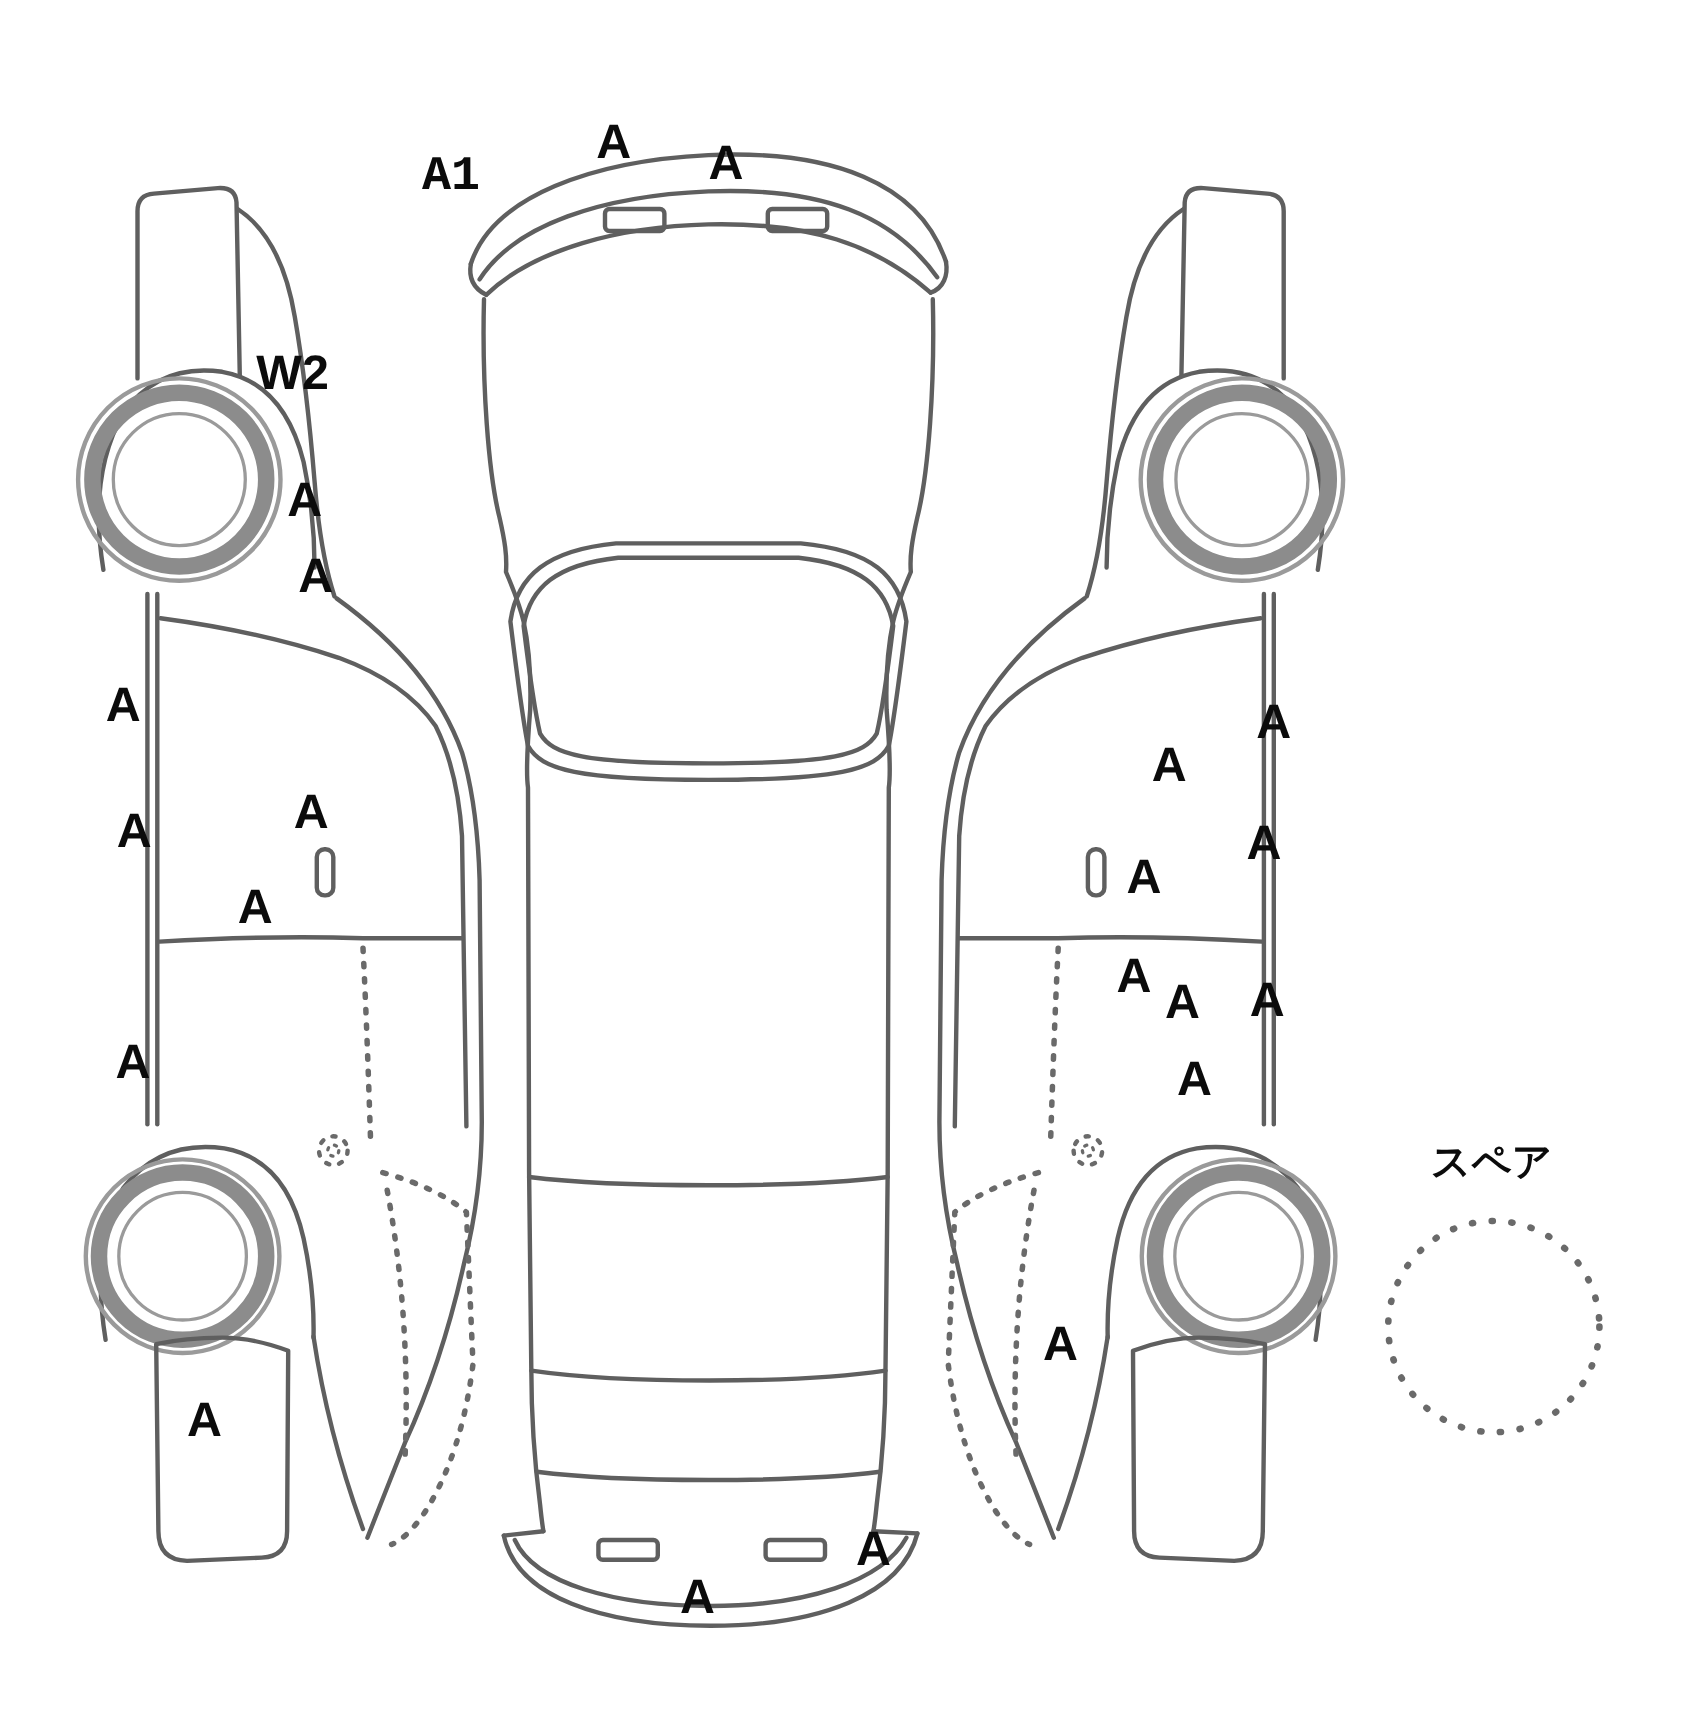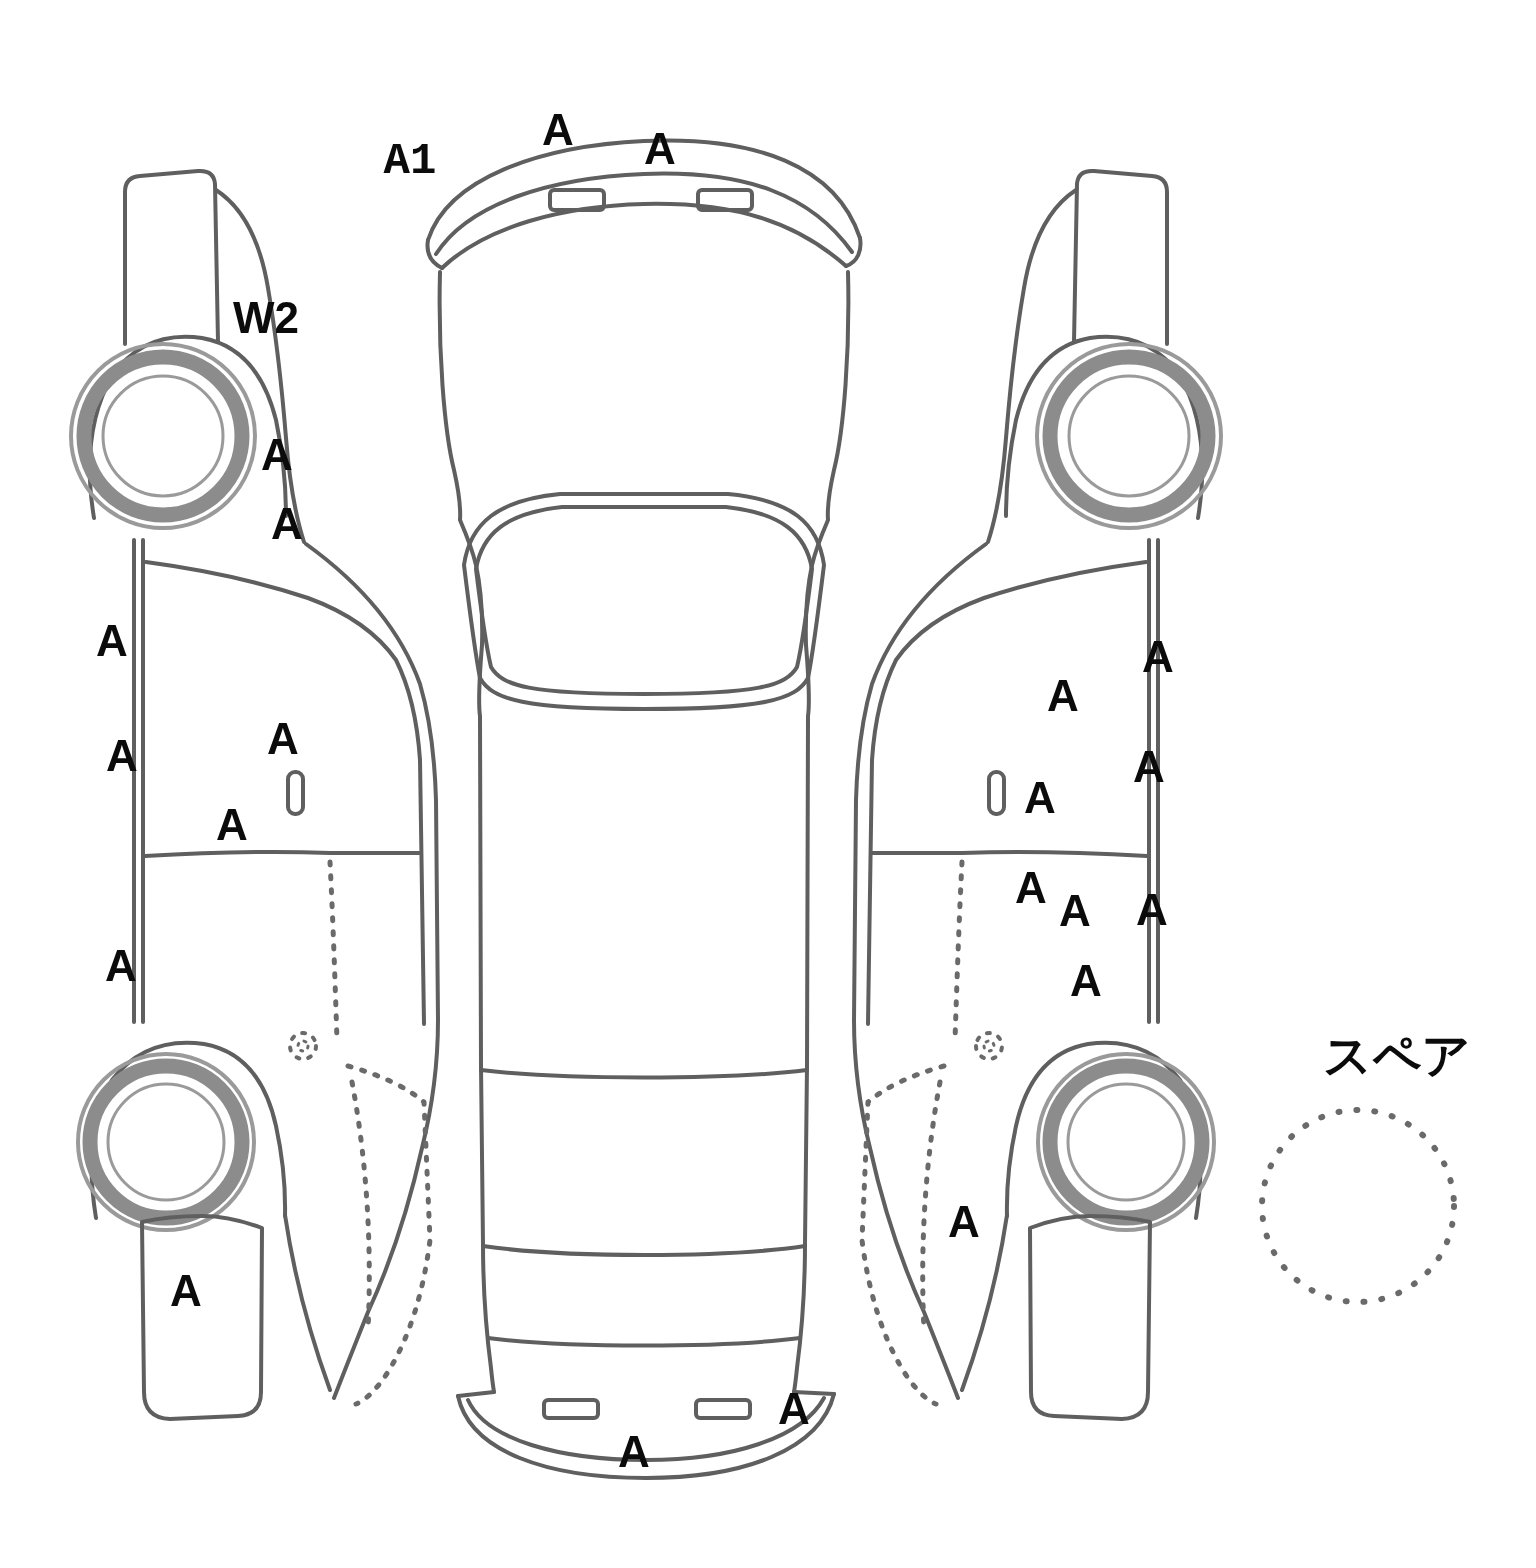--- a/index.html
+++ b/index.html
@@ -119,36 +119,36 @@
 
     <use href="#side-view" transform="matrix(-1,0,0,1,1292,0)"></use>
 
     <circle cx="1358" cy="1206" r="96" stroke="#6a6a6a" stroke-width="6" stroke-dasharray="1 17" stroke-linecap="round"></circle>
   </svg>
 
   <div id="marker-layer">
       <div class="marker" style="left: 558px; top: 130px;">A</div>
       <div class="marker" style="left: 660px; top: 149px;">A</div>
       <div class="marker" style="left: 410px; top: 161px; font-family: Liberation Mono, monospace;">A1</div>
-      <div class="marker" style="left: 266px; top: 318px;">W2</div>
+      <div class="marker" style="left: 266px; top: 340px;">W2</div>
       <div class="marker" style="left: 277px; top: 455px;">A</div>
       <div class="marker" style="left: 287px; top: 524px;">A</div>
       <div class="marker" style="left: 112px; top: 641px;">A</div>
       <div class="marker" style="left: 283px; top: 739px;">A</div>
       <div class="marker" style="left: 122px; top: 756px;">A</div>
       <div class="marker" style="left: 232px; top: 825px;">A</div>
       <div class="marker" style="left: 121px; top: 966px;">A</div>
       <div class="marker" style="left: 1158px; top: 657px;">A</div>
       <div class="marker" style="left: 1063px; top: 696px;">A</div>
       <div class="marker" style="left: 1149px; top: 767px;">A</div>
       <div class="marker" style="left: 1040px; top: 798px;">A</div>
       <div class="marker" style="left: 1031px; top: 888px;">A</div>
       <div class="marker" style="left: 1075px; top: 911px;">A</div>
       <div class="marker" style="left: 1152px; top: 910px;">A</div>
       <div class="marker" style="left: 1086px; top: 981px;">A</div>
       <div class="marker" style="left: 964px; top: 1222px;">A</div>
       <div class="marker" style="left: 186px; top: 1291px;">A</div>
       <div class="marker" style="left: 794px; top: 1409px;">A</div>
       <div class="marker" style="left: 634px; top: 1452px;">A</div>
-      <div class="marker" style="left: 1356px; top: 1056px; font-size: 48px; margin-left: 41px;">スペア</div>
+      <div class="marker" style="left: 1356px; top: 1056px; font-size: 36px;">スペア</div>
     </div>
 
 </div>
 
 </body></html>

